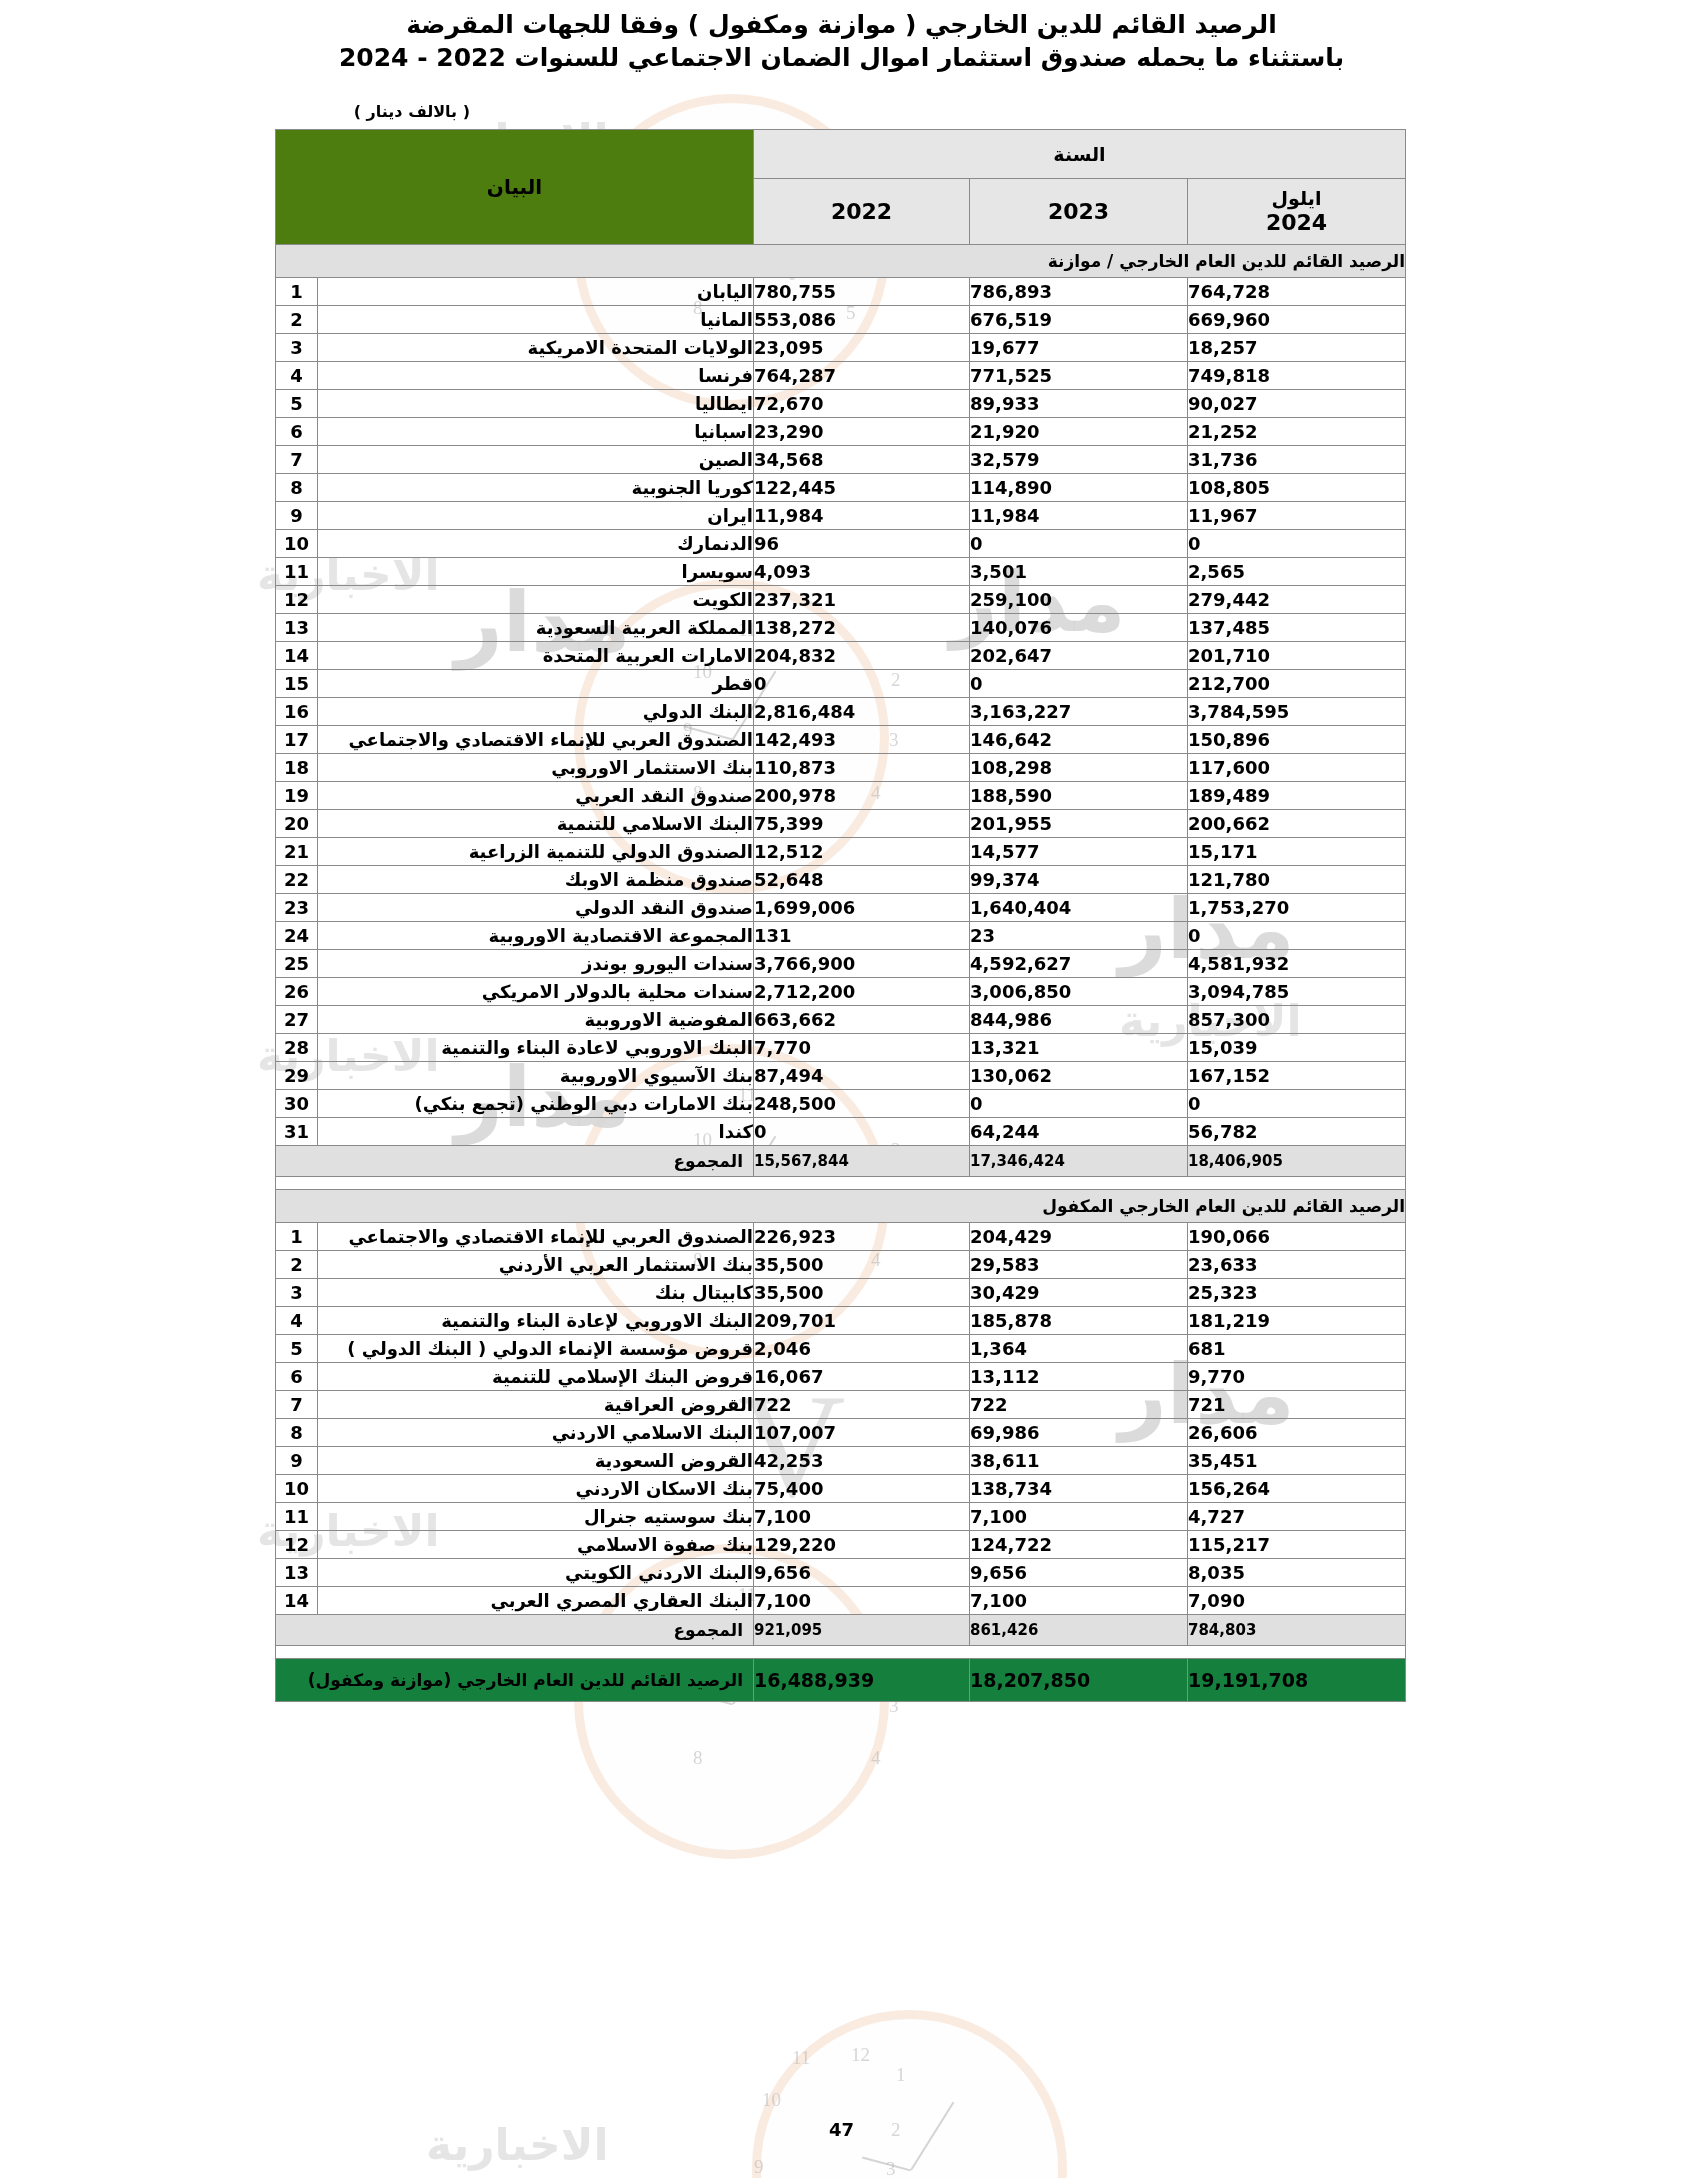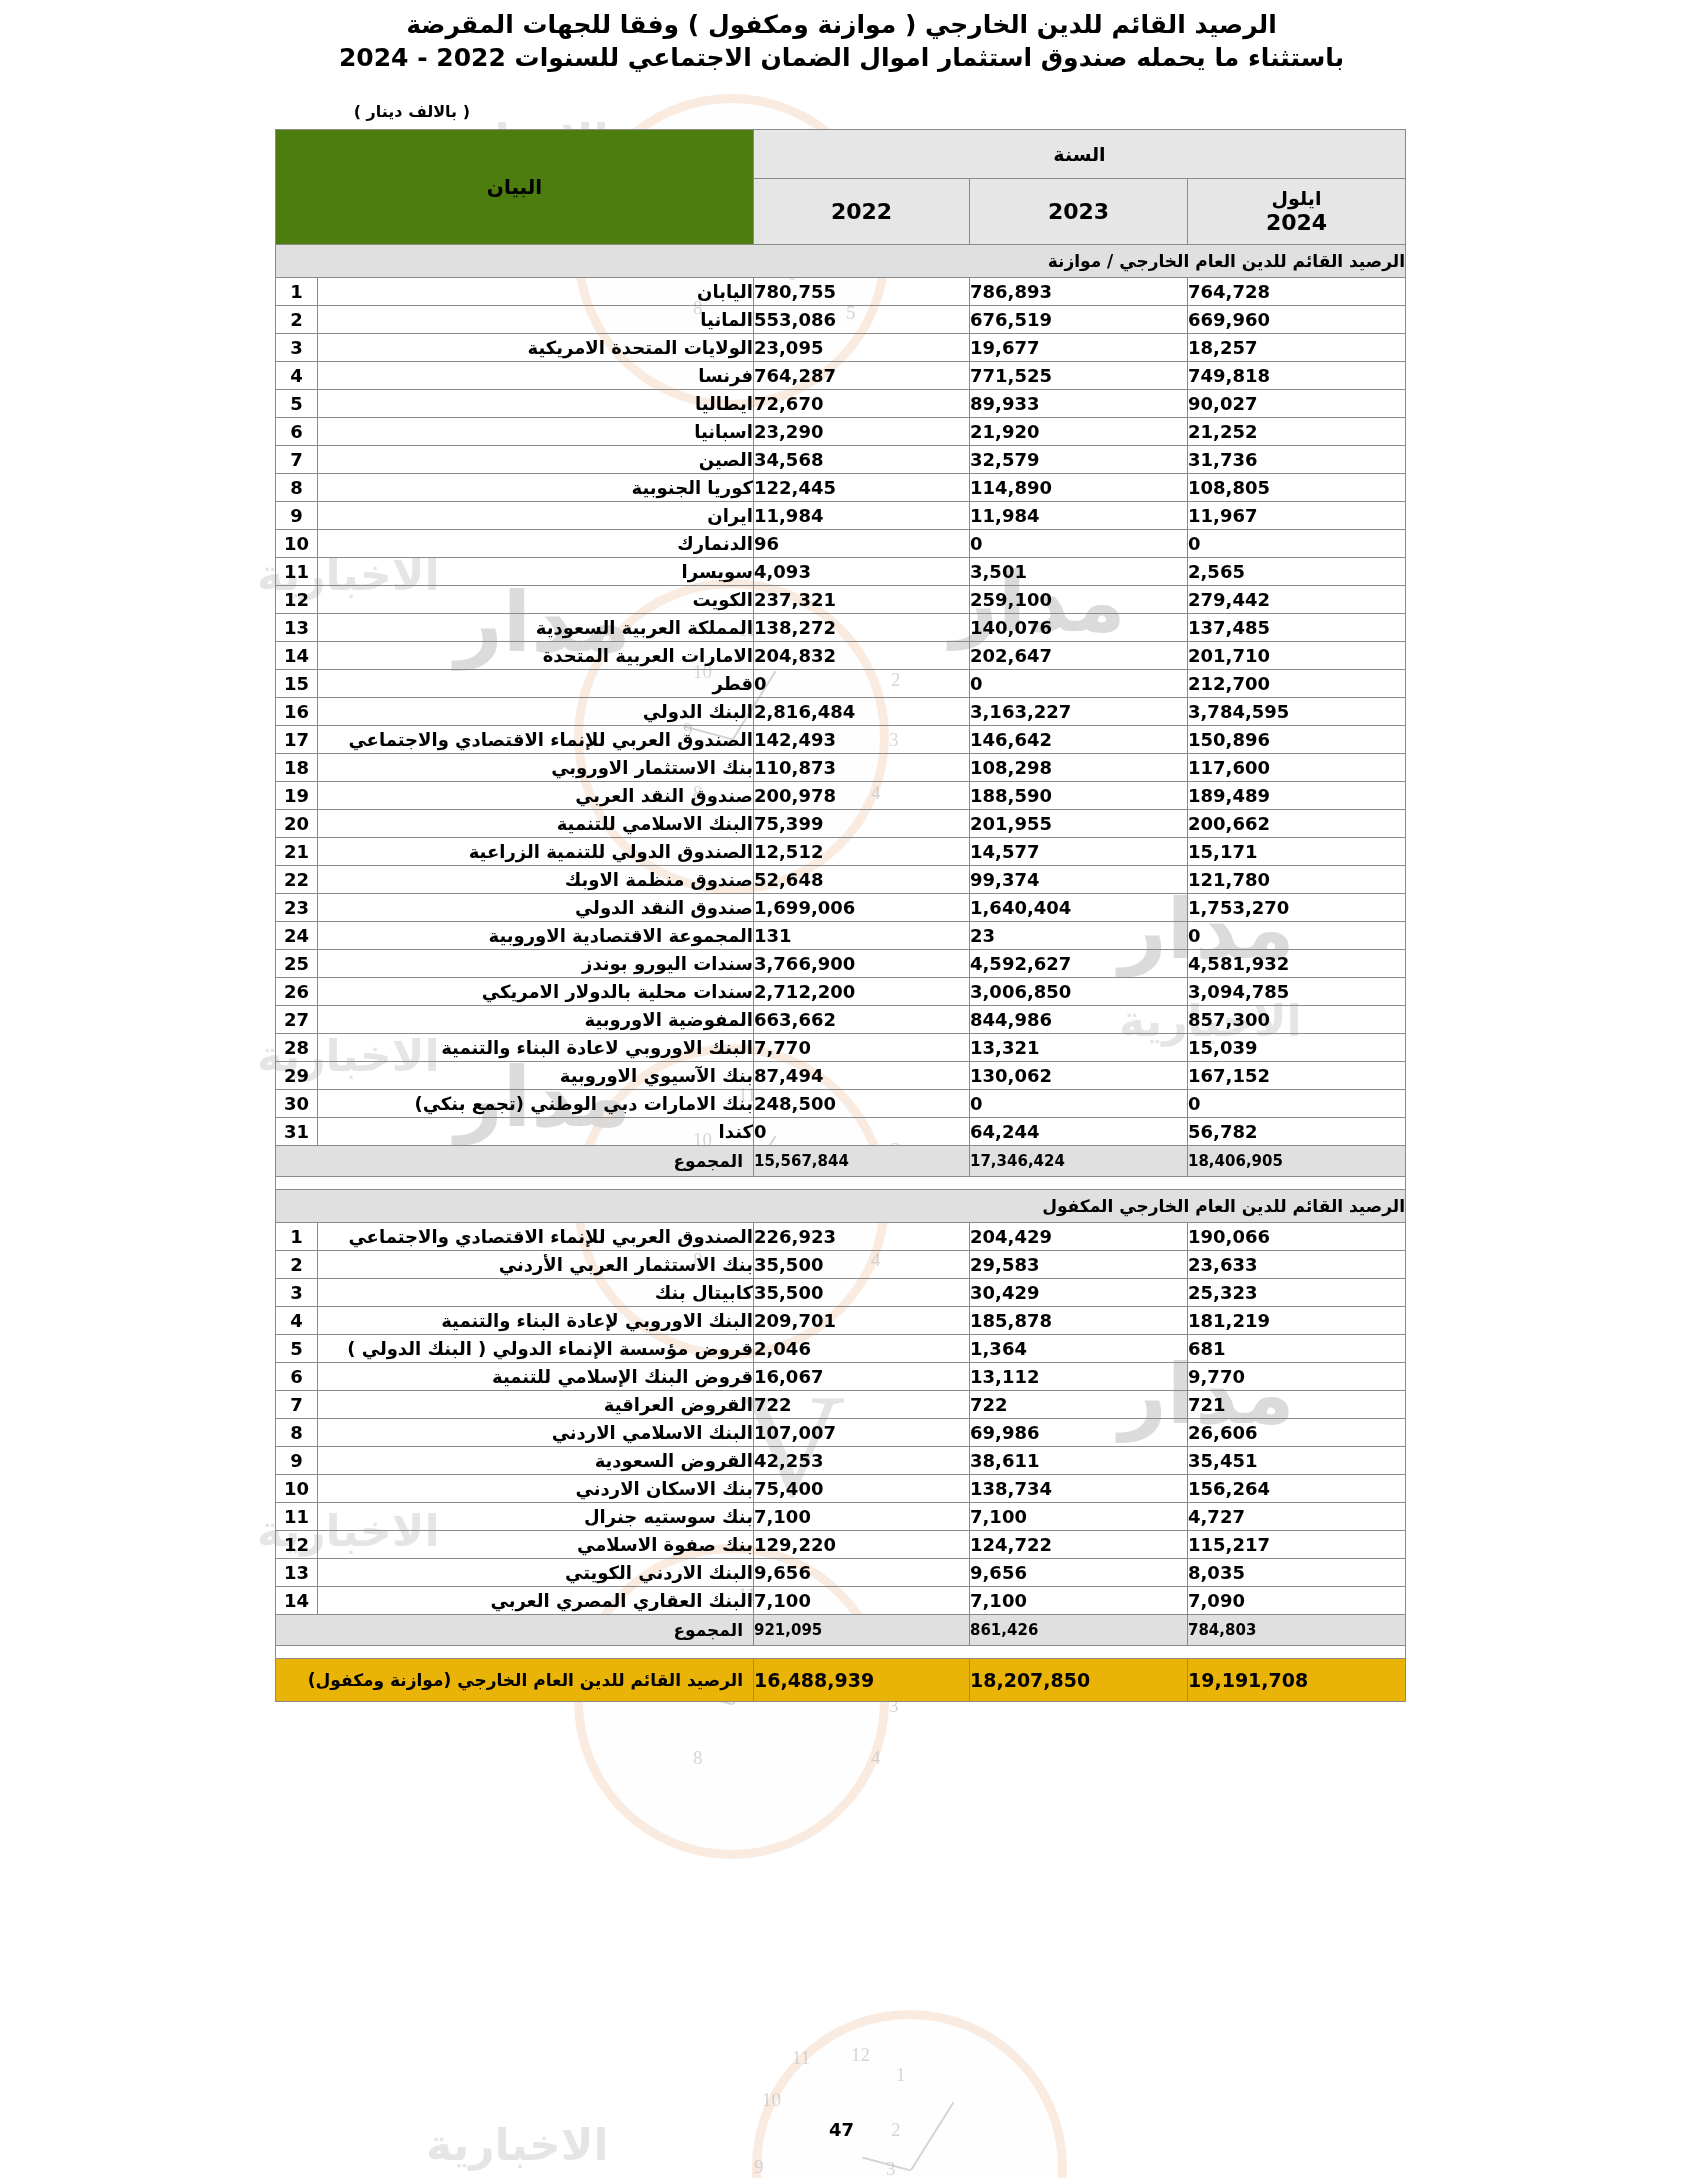--- a/index.html
+++ b/index.html
@@ -205,21 +205,21 @@
     height: 30px;
   }
   tr.total-row td.label {
     text-align: right;
     padding-right: 10px;
     font-size: 17px;
   }
   tr.total-row td.val { font-size: 15px; }
 
   tr.grand-row td {
-    background: #eab308;
+    background: #15803d;
     height: 42px;
   }
   tr.grand-row td.label {
     text-align: right;
     padding-right: 10px;
     font-size: 17px;
     font-weight: bold;
   }
   tr.grand-row td.val { font-size: 19px; }
 

